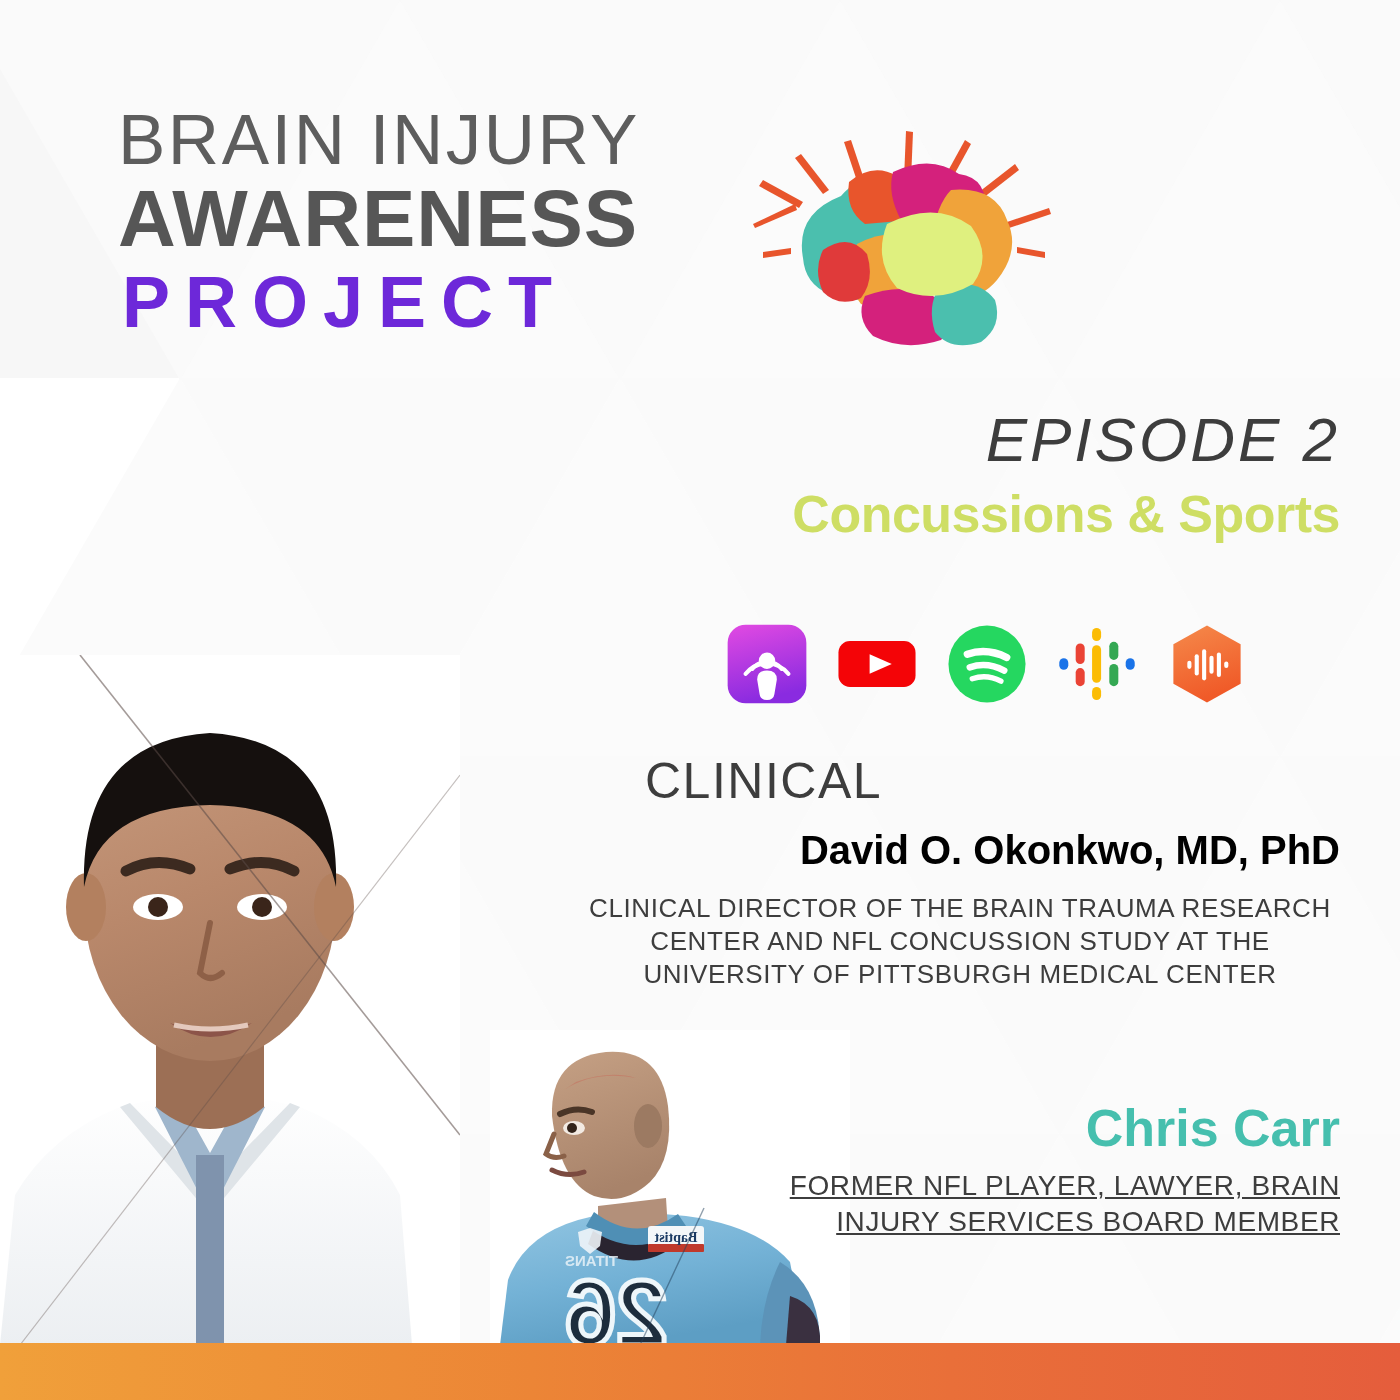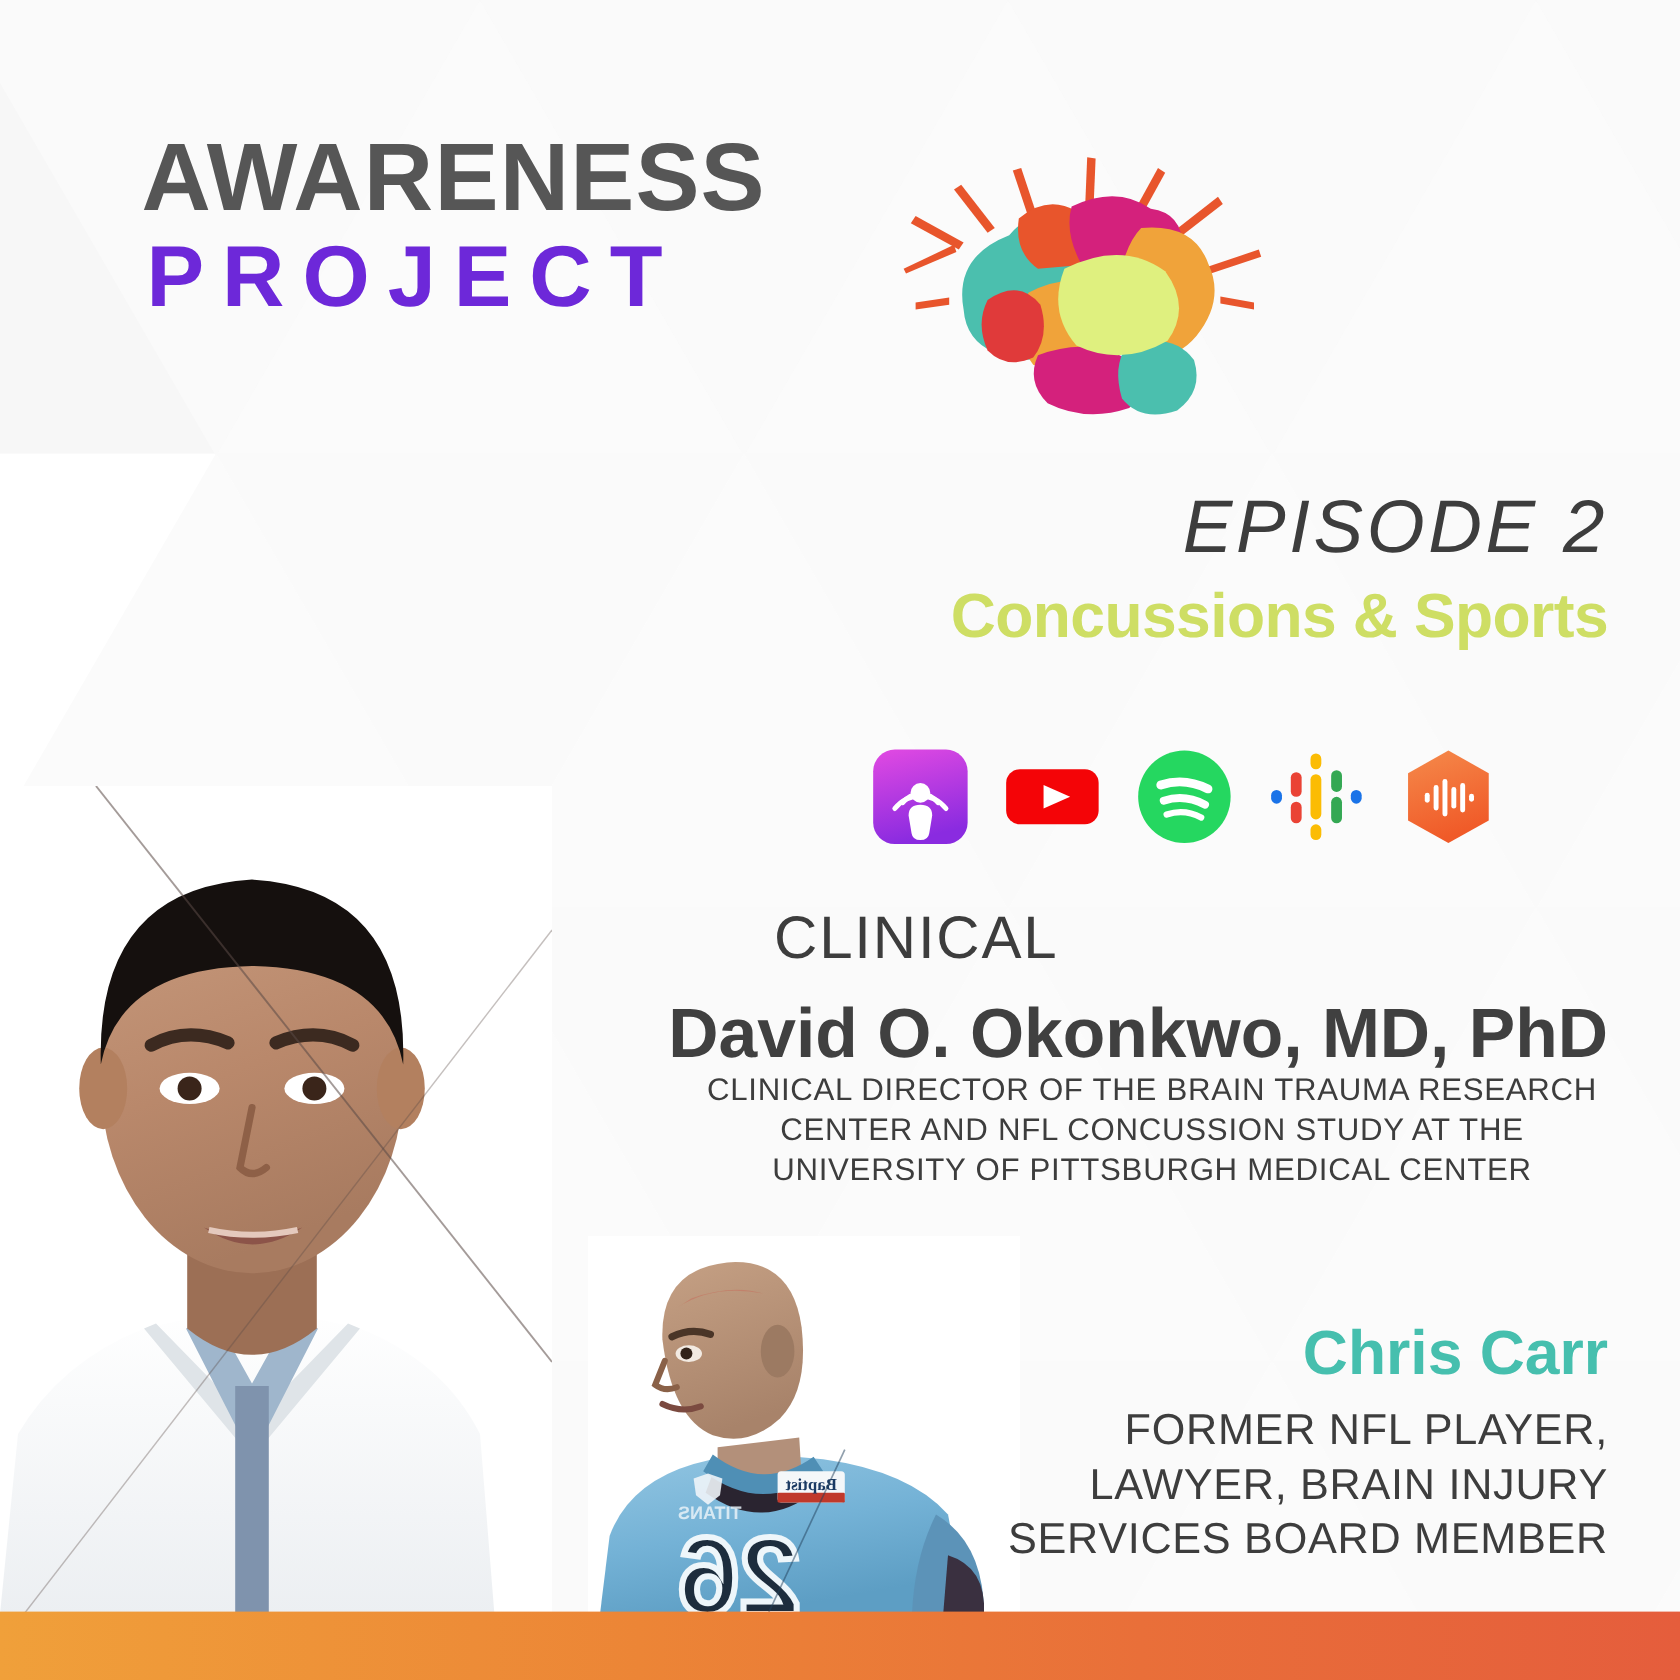--- a/index.html
+++ b/index.html
@@ -143,24 +143,24 @@
     font-size: 50px;
     font-weight: 300;
     letter-spacing: 1.5px;
     color: #3d3d3d;
     white-space: nowrap;
   }
   .guest1-name {
     position: absolute;
     right: 60px;
     top: 828px;
-    font-size: 58px;
+    font-size: 40px;
     font-weight: bold;
     letter-spacing: 0px;
-    color: #404040;
+    color: #000000;
     text-align: right;
     white-space: nowrap;
   }
   .guest1-bio {
     position: absolute;
     right: 60px;
     top: 892px;
     width: 760px;
     font-size: 26px;
     font-weight: 300;
@@ -177,26 +177,27 @@
     font-weight: bold;
     color: #46bfae;
     text-align: center;
     white-space: nowrap;
   }
   .guest2-bio {
     position: absolute;
     right: 60px;
     top: 1168px;
     width: 560px;
-    font-size: 36px;
+    font-size: 28px;
     font-weight: 300;
     letter-spacing: 0.6px;
     line-height: 1.27;
     color: #3d3d3d;
     text-align: right;
+    text-decoration: underline;
   }
 
   
   .photo-doctor {
     position: absolute;
     left: -40px;
     top: 655px;
     width: 500px;
     height: 690px;
     overflow: hidden;
@@ -364,20 +365,21 @@
         <text x="186" y="212" text-anchor="middle" font-family="Liberation Serif, serif" font-size="14" font-weight="bold" fill="#1b3a63" transform="scale(-1,1) translate(-372,0)">Baptist</text>
 
         <text x="126" y="315" text-anchor="middle" font-family="Liberation Sans, sans-serif" font-size="92" font-weight="bold" fill="#1d2d3d" stroke="#eef6fa" stroke-width="5" transform="scale(-1,1) translate(-252,0)">26</text>
 
         <line x1="214" y1="178" x2="150" y2="315" stroke="#23415c" stroke-width="1.4" opacity="0.5"></line>
       </g>
     </svg>
   </div>
 
   <div class="logo-block">
+    <div class="logo-line1">BRAIN INJURY</div>
     <div class="logo-line2">AWARENESS</div>
     <div class="logo-line3">PROJECT</div>
   </div>
 
   <div class="brain-mark">
     <svg width="320" height="232" viewBox="0 0 320 232" xmlns="http://www.w3.org/2000/svg">
 
       <g fill="#e8552c">
         <path d="M8 96 L50 76 L52 82 L10 100 Z"></path>
         <path d="M18 52 L58 74 L54 80 L14 58 Z"></path>

